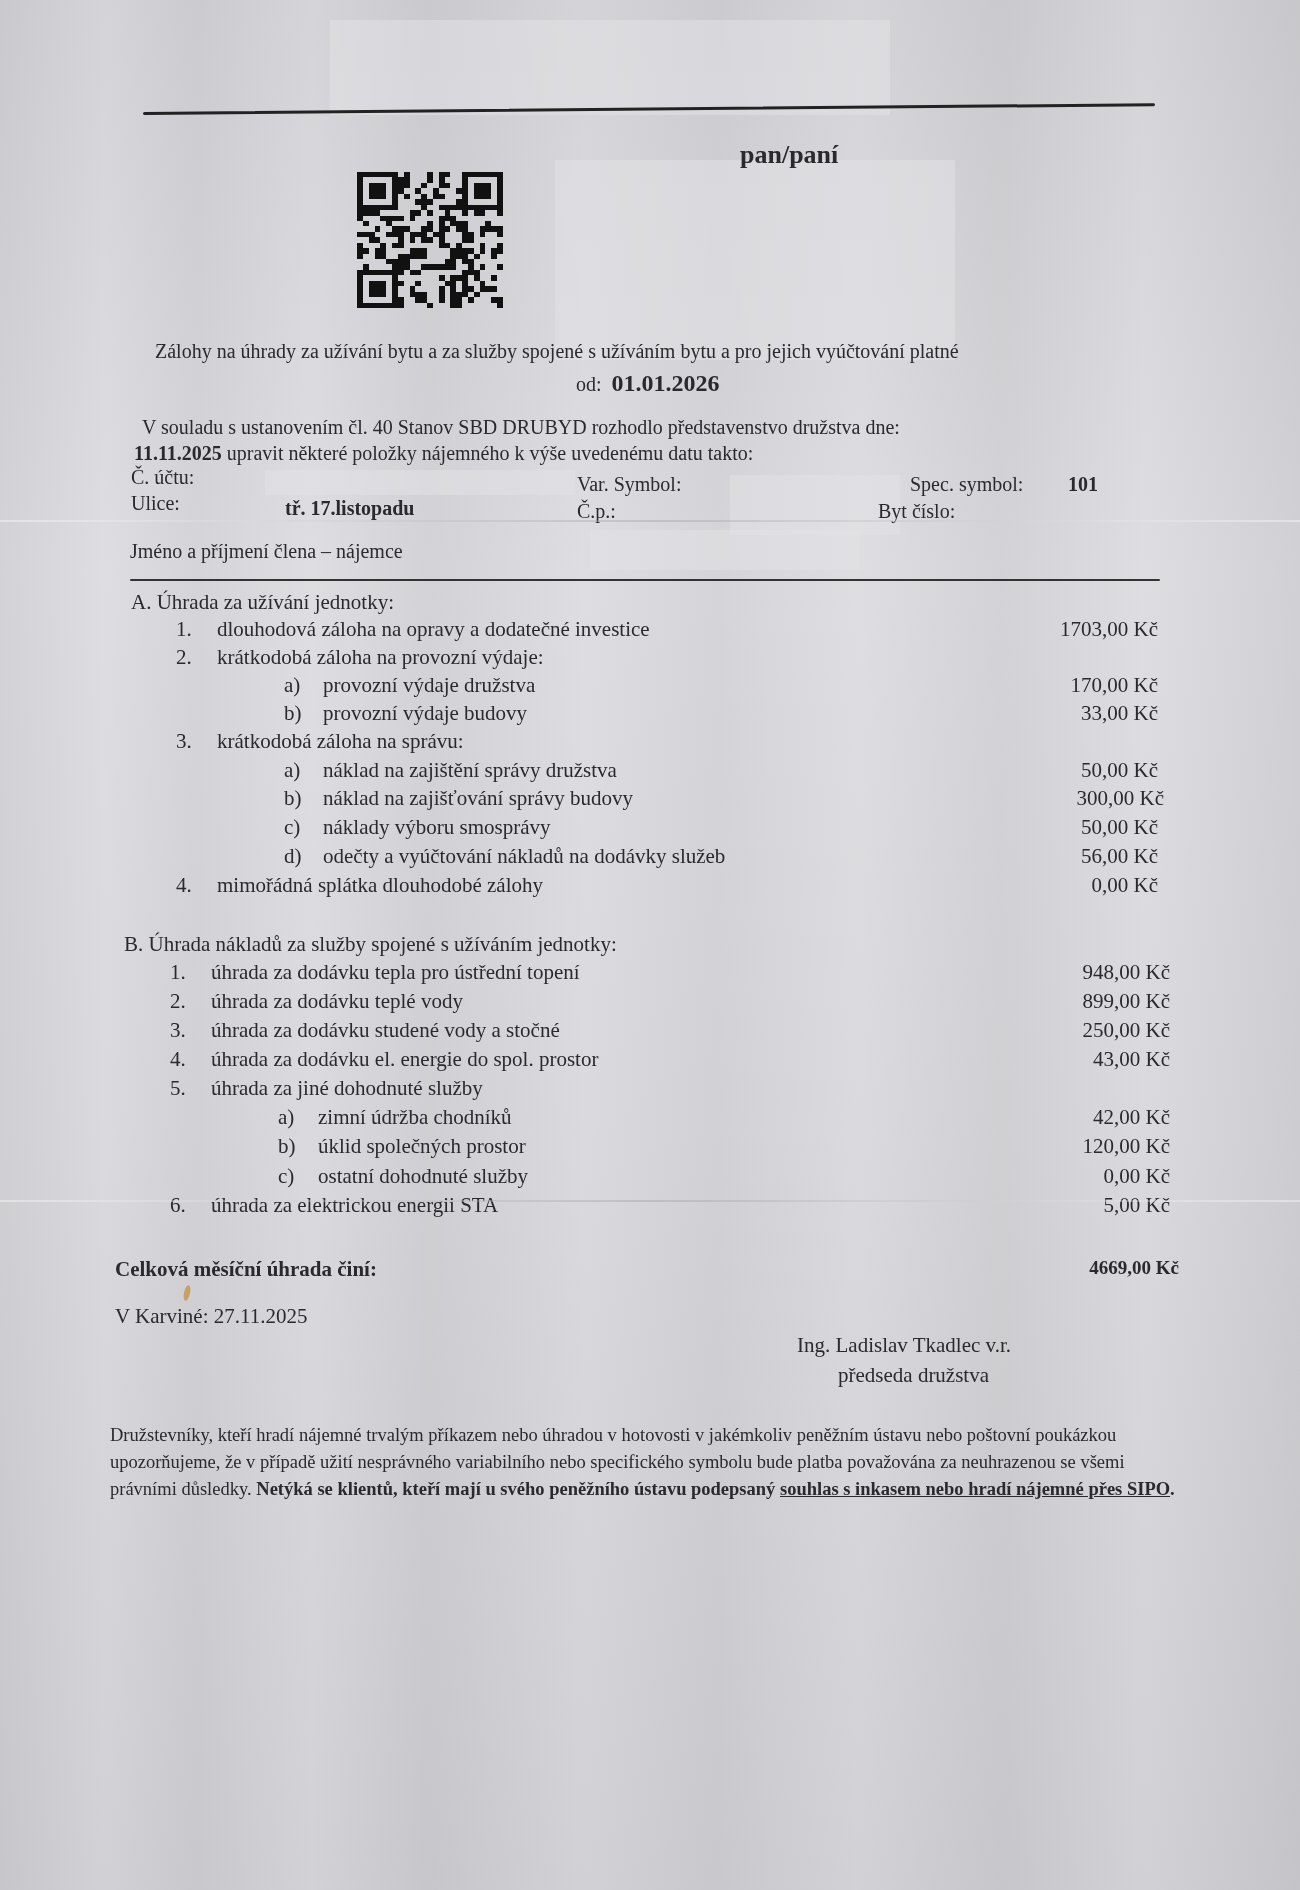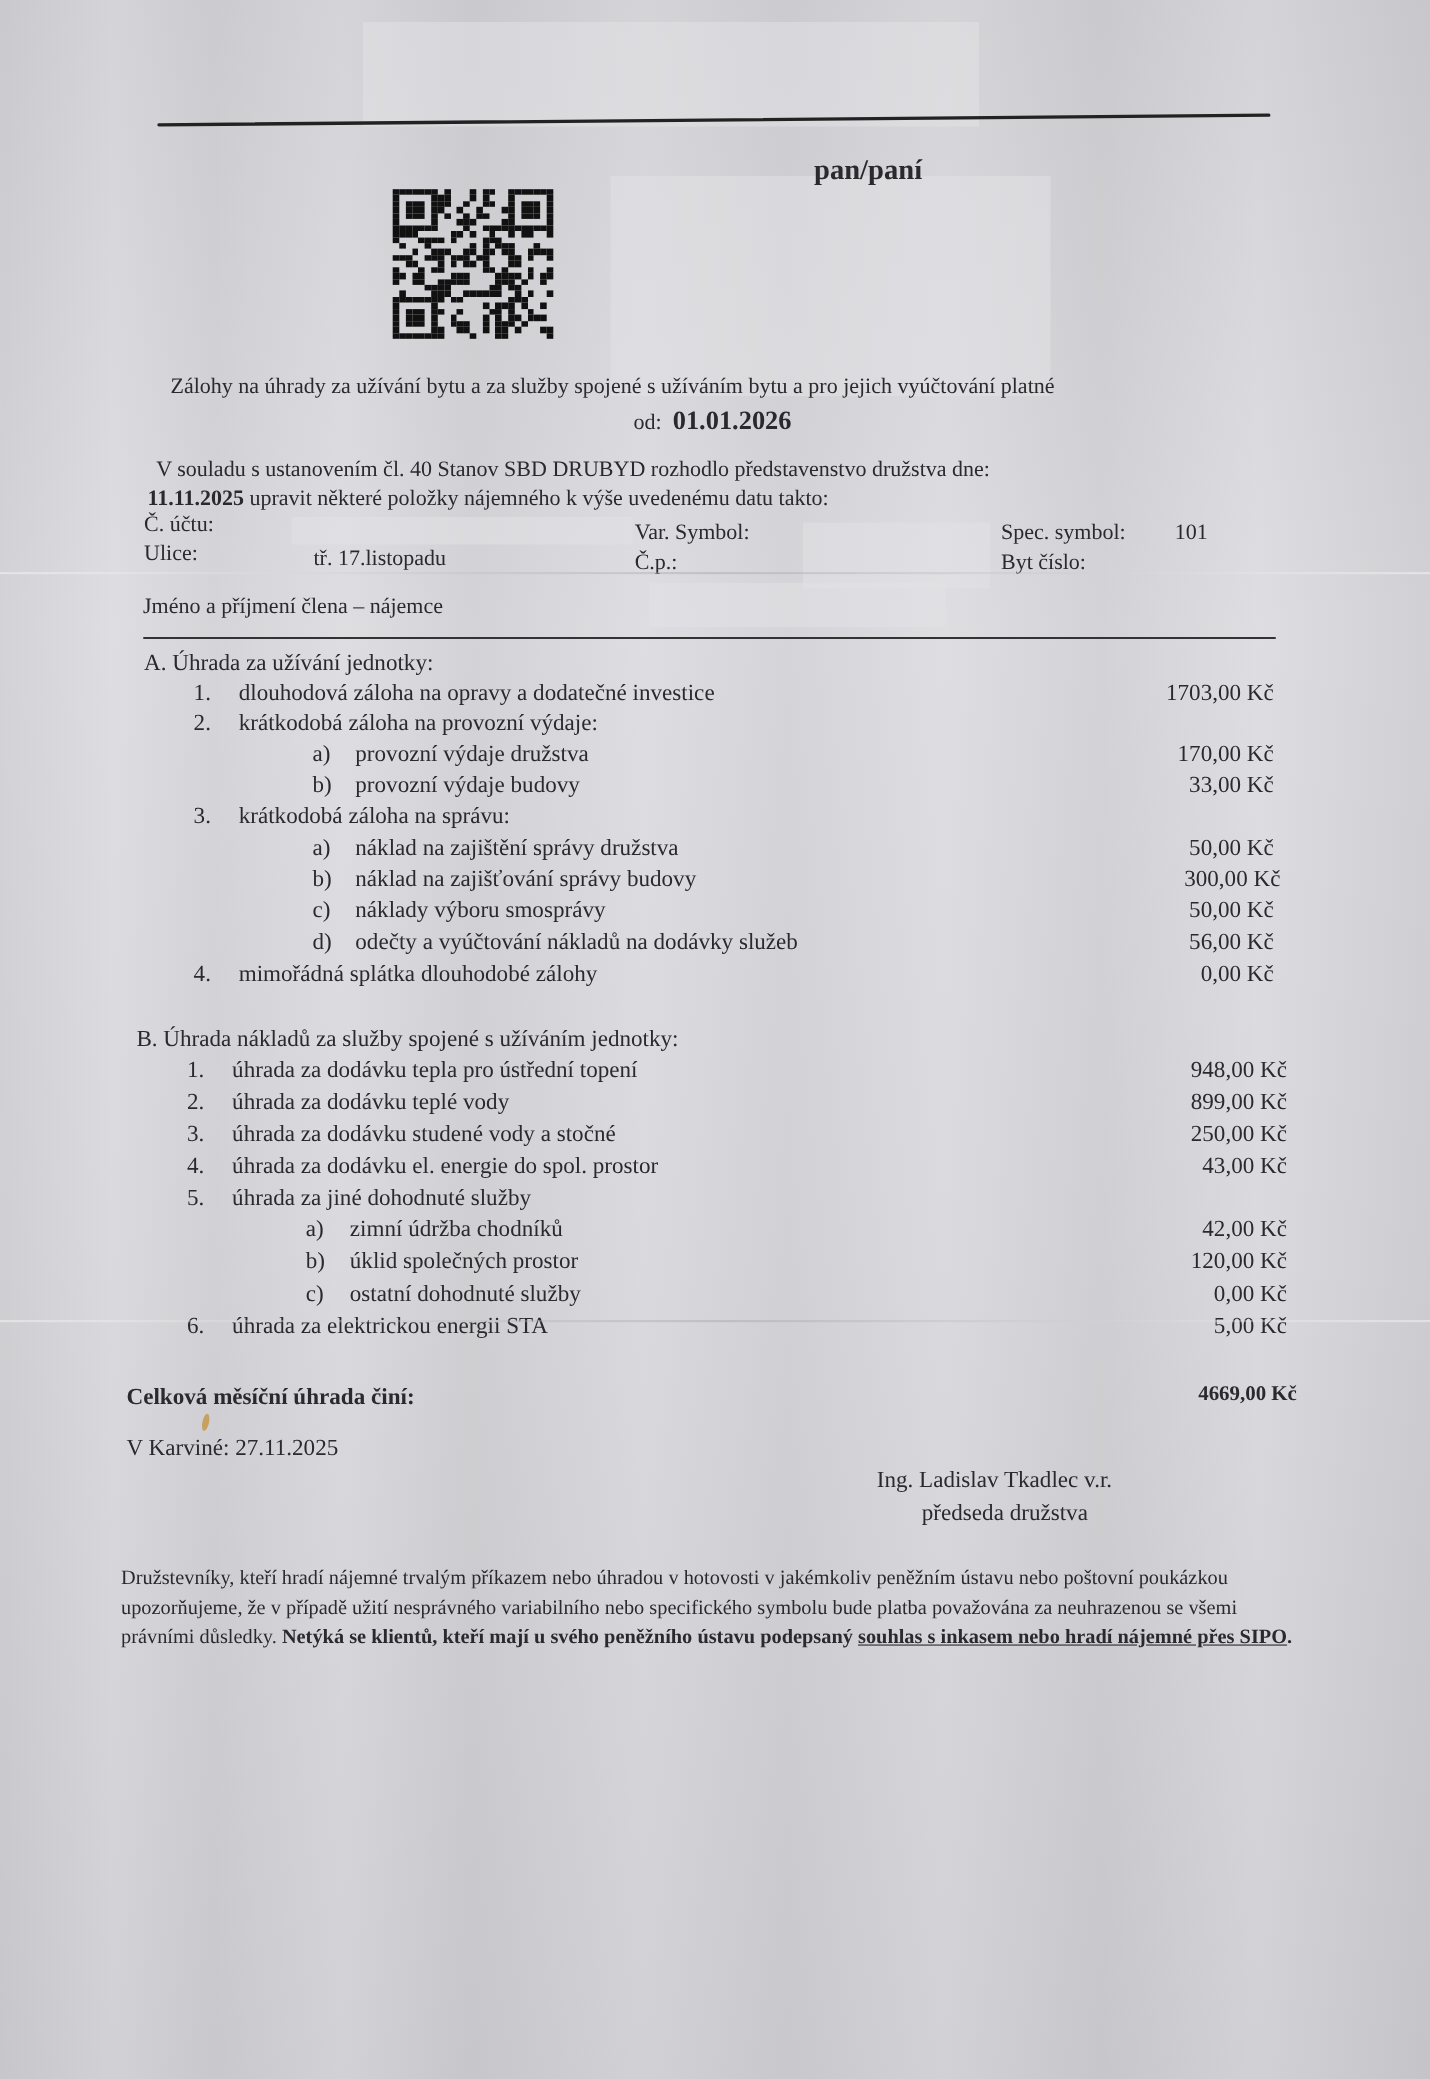--- a/index.html
+++ b/index.html
@@ -41,21 +41,21 @@
 
   .salut { left: 740px; top: 140px; font-size: 26px; font-weight: bold; }
   .title { left: 155px; top: 340px; font-size: 20px; }
   .valid { left: 560px; top: 370px; font-size: 20px; margin-left: 16px; }
   .valid b { font-size: 24px; margin-left: 10px; }
   .intro1 { left: 142px; top: 416px; font-size: 20px; }
   .intro2 { left: 134px; top: 442px; font-size: 20px; }
   .intro2 b { font-weight: bold; }
 
   .f-label { font-size: 20px; }
-  .f-val { font-size: 20px; font-weight: normal; }
+  .f-val { font-size: 20px; font-weight: bold; }
 
   .sec { font-size: 21px; }
   .row { position: absolute; left: 0; width: 1300px; height: 28px; font-size: 21px; }
   .row .num { position: absolute; }
   .row .txt { position: absolute; }
   .row .amt { position: absolute; right: 0; text-align: right; }
 
   .total-l { left: 115px; top: 1257px; font-size: 21px; font-weight: bold; }
   .total-v { right: 121px; top: 1257px; font-size: 19px; font-weight: bold; }
   .place { left: 115px; top: 1304px; font-size: 21px; }
@@ -717,21 +717,21 @@
 <div class="abs intro1">V souladu s ustanovením čl. 40 Stanov SBD DRUBYD rozhodlo představenstvo družstva dne:</div>
 <div class="abs intro2"><b>11.11.2025</b><span> upravit některé položky nájemného k výše uvedenému datu takto:</span></div>
 
 <div class="abs f-label" style="left:131px;top:466px;">Č. účtu:</div>
 <div class="abs f-label" style="left:577px;top:473px;">Var. Symbol:</div>
 <div class="abs f-label" style="left:910px;top:473px;">Spec. symbol:</div>
 <div class="abs f-val" style="left:1068px;top:473px;">101</div>
 <div class="abs f-label" style="left:131px;top:492px;">Ulice:</div>
 <div class="abs f-val" style="left:285px;top:497px;">tř. 17.listopadu</div>
 <div class="abs f-label" style="left:577px;top:500px;">Č.p.:</div>
-<div class="abs f-label" style="left:910px;top:500px;text-align:center;">Byt číslo:</div>
+<div class="abs f-label" style="left:878px;top:500px;text-align:center;">Byt číslo:</div>
 <div class="fold" style="top:520px;"></div>
 <div class="abs f-label" style="left:130px;top:540px;">Jméno a příjmení člena – nájemce</div>
 
 <div class="mid-rule"></div>
 
 <div class="abs sec" style="left:131px;top:590px;">A. Úhrada za užívání jednotky:</div>
 <div id="secA">
     <div class="row" style="top: 617px;">
       <span class="num" style="left:176px">1.</span>
       <span class="txt" style="left:217px">dlouhodová záloha na opravy a dodatečné investice</span>

